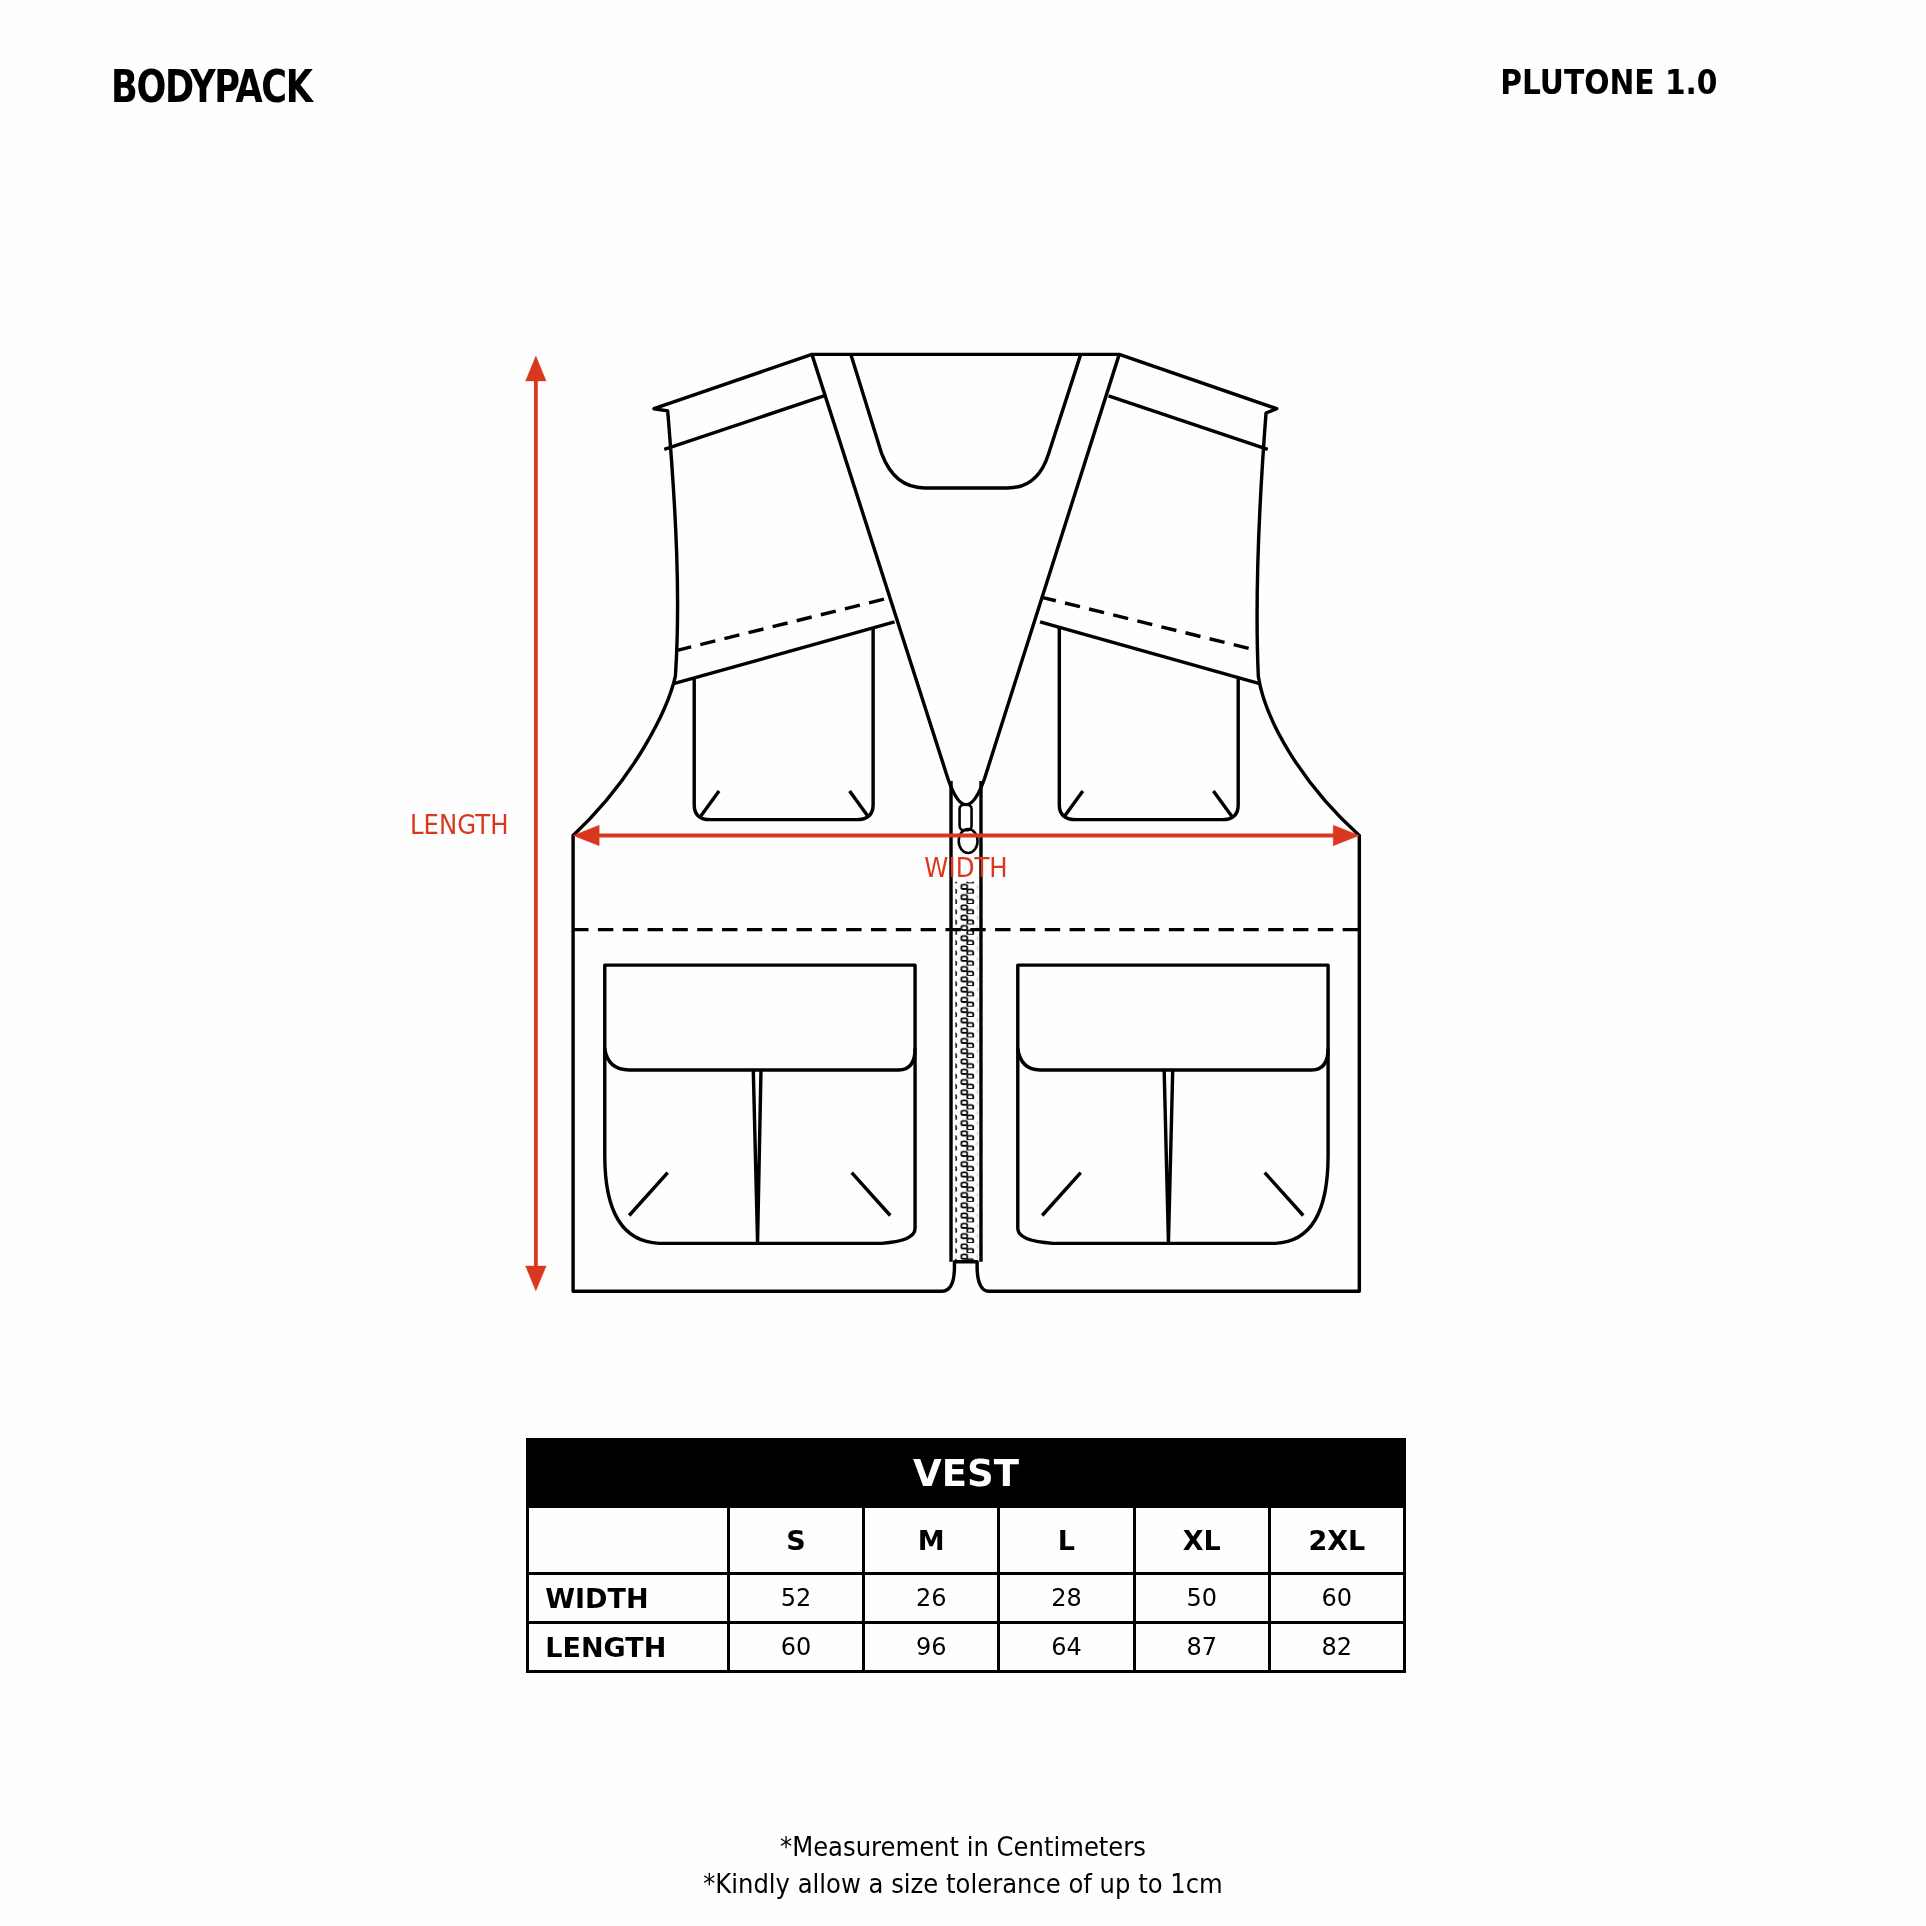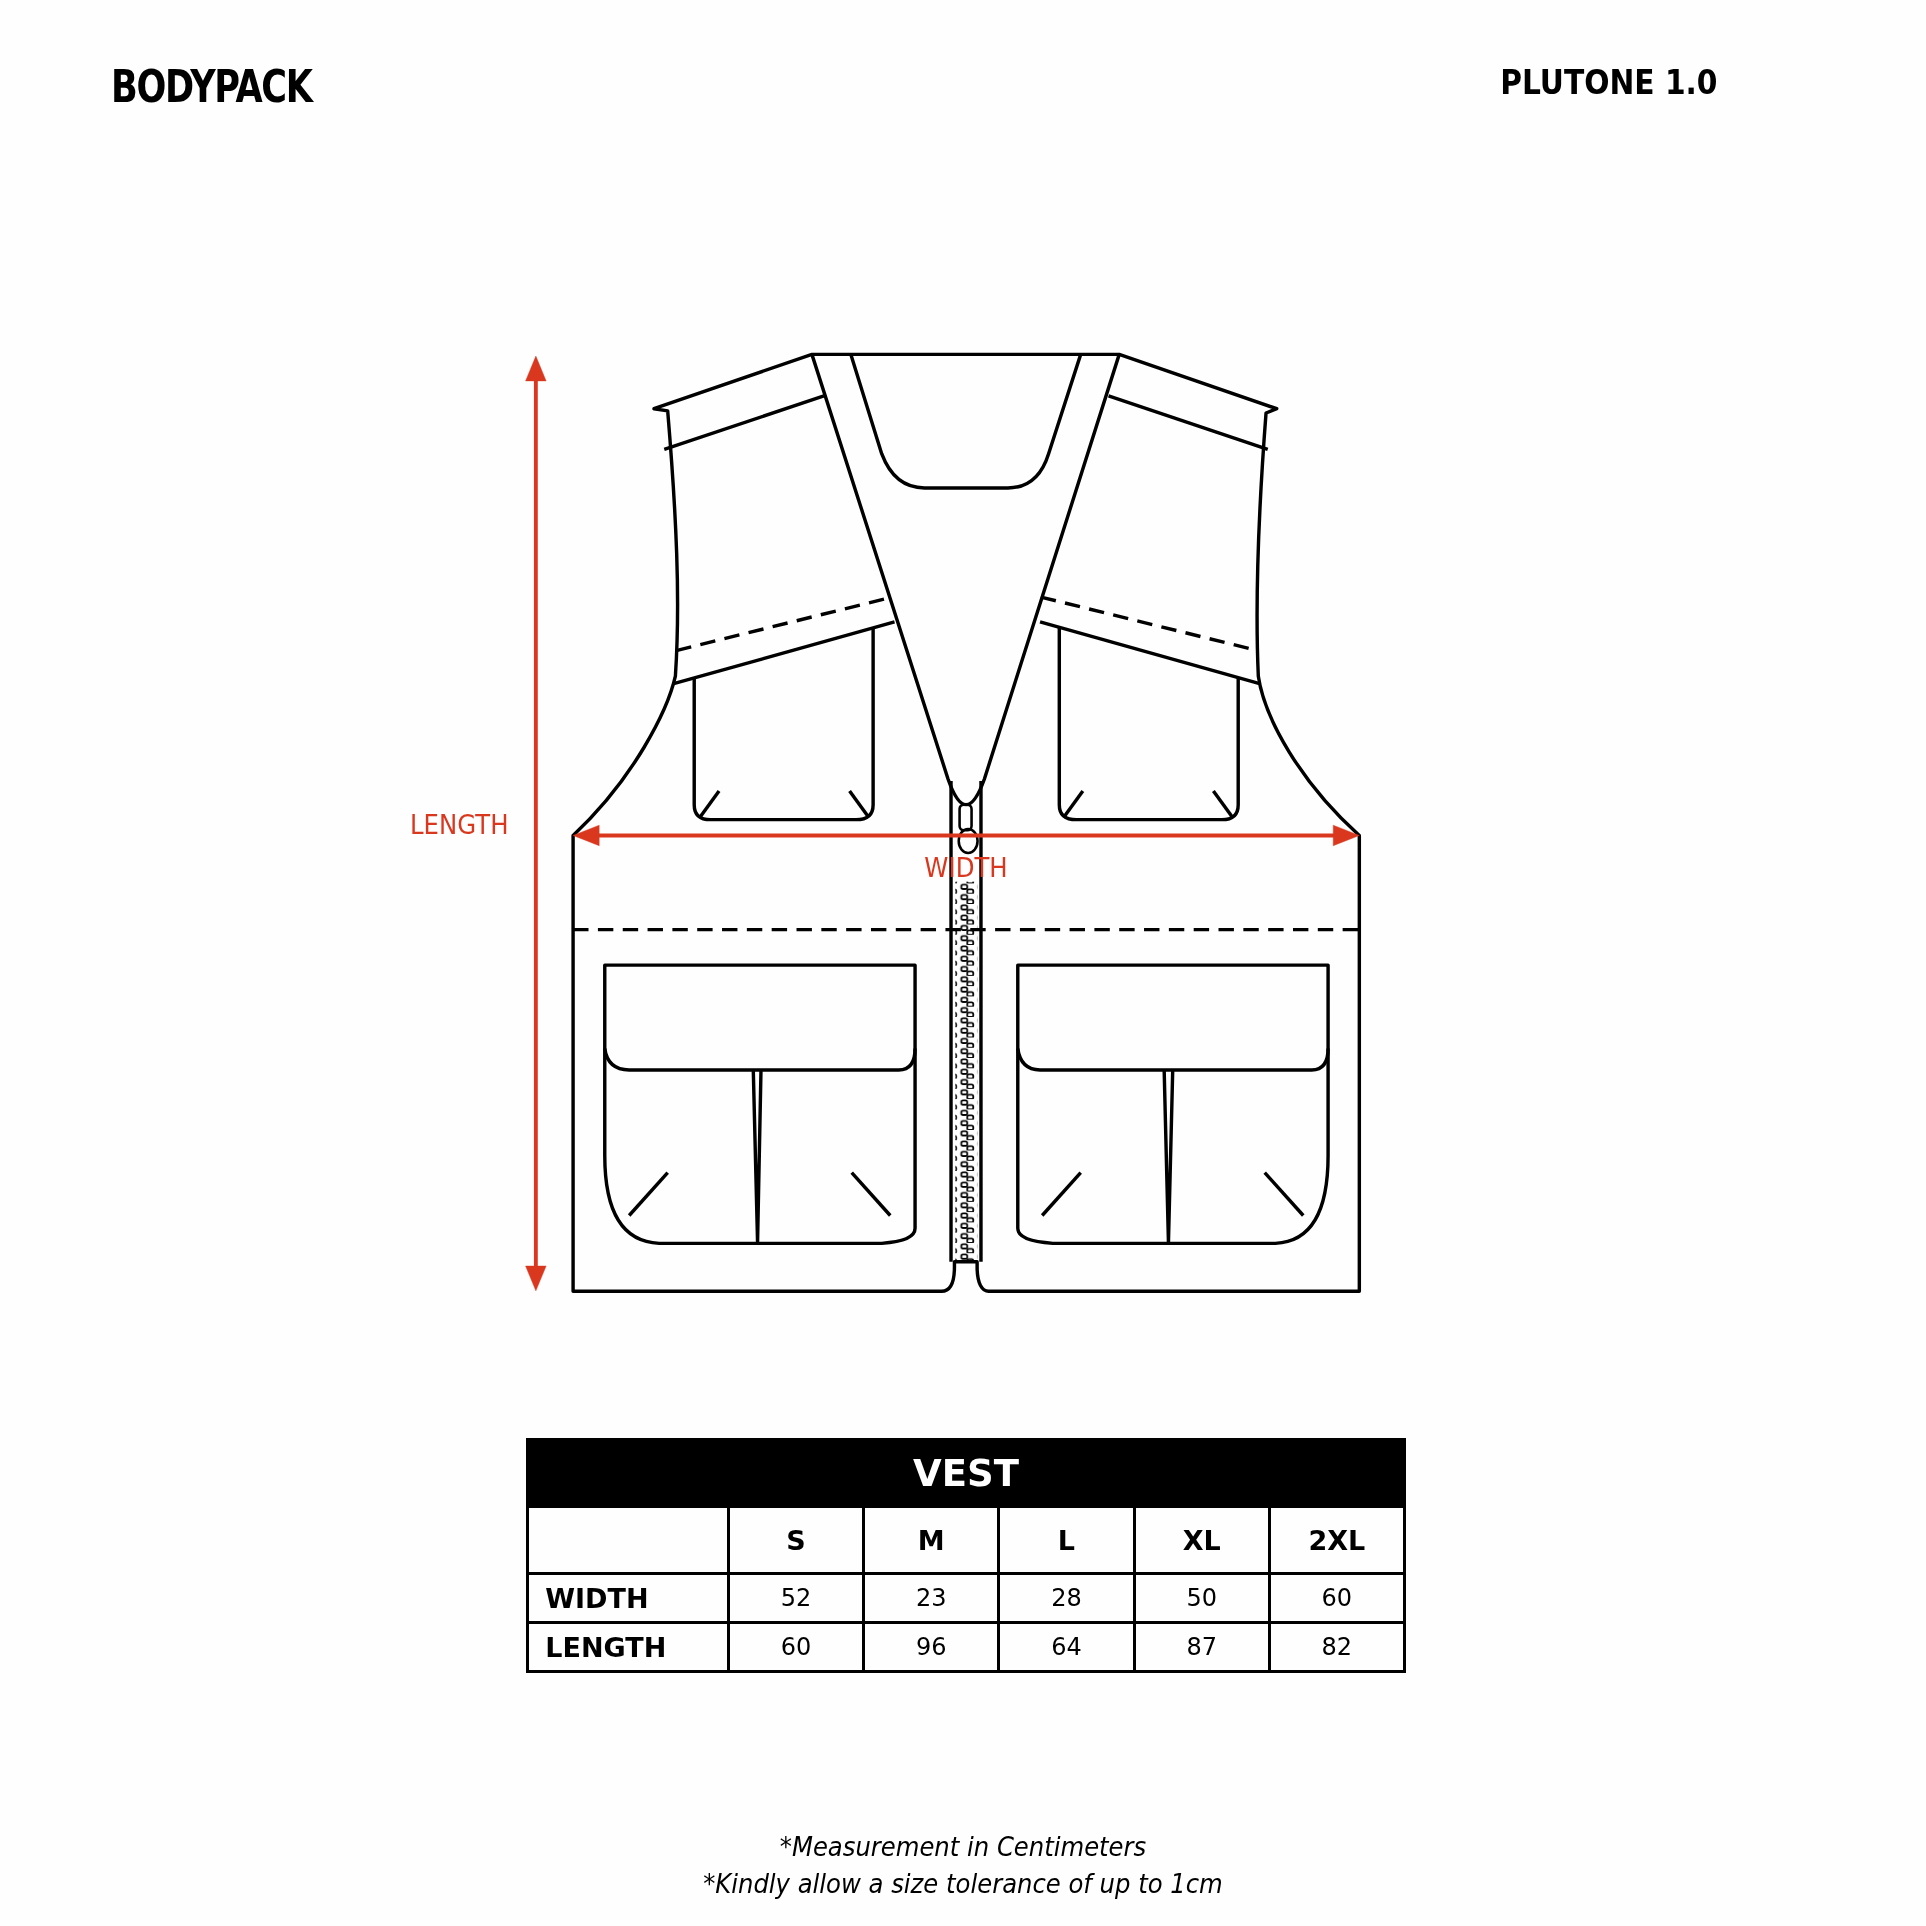--- a/index.html
+++ b/index.html
@@ -8,21 +8,21 @@
   .model { position:absolute; right:208px; top:63px; font-family:"DejaVu Sans", sans-serif; font-weight:bold; font-size:33px; transform:scaleX(0.9); transform-origin:right top; }
   svg.vest { position:absolute; left:0; top:0; }
   .lbl-length { position:absolute; left:410px; top:809px; color:#d9381e; font-family:"DejaVu Sans", sans-serif; font-size:26.5px; transform:scaleX(0.92); transform-origin:left top; }
   .lbl-width { position:absolute; left:966px; top:852px; transform:translateX(-50%) scaleX(0.92); color:#d9381e; font-family:"DejaVu Sans", sans-serif; font-size:26.5px; }
   table.size { position:absolute; left:526px; top:1438px; width:880px; border-collapse:collapse; table-layout:fixed; }
   table.size td, table.size th { border:3.4px solid #000; text-align:center; padding:0; }
   table.size .title { background:#000; color:#fff; font-weight:bold; font-size:37px; height:64px; }
   table.size th.sz { font-weight:bold; font-size:27px; height:64px; }
   table.size td { font-size:24px; height:46px; }
   table.size td.rowhead { text-align:left; padding-left:16.3px; font-weight:bold; font-size:27px; }
-  .notes { position:absolute; left:0; width:1926px; top:1828px; text-align:center; font-style:italic; font-size:27px; line-height:37px; font-family:"DejaVu Sans", sans-serif; }
+  .notes { position:absolute; left:0; width:1926px; top:1828px; text-align:center; font-size:27px; line-height:37px; font-family:"DejaVu Sans", sans-serif; }
   .notes div { transform:scaleX(0.9); }
 </style>
 </head>
 <body>
 
 <div class="brand">BODYPACK</div>
 <div class="model">PLUTONE 1.0</div>
 
 <svg class="vest" width="1926" height="1926" viewBox="0 0 4500 4500">
   <defs>
@@ -108,21 +108,21 @@
     <th class="sz"></th>
     <th class="sz">S</th>
     <th class="sz">M</th>
     <th class="sz">L</th>
     <th class="sz">XL</th>
     <th class="sz">2XL</th>
   </tr>
   <tr>
     <td class="rowhead">WIDTH</td>
     <td>52</td>
-    <td>23</td>
+    <td>26</td>
     <td>28</td>
     <td>50</td>
     <td>60</td>
   </tr>
   <tr>
     <td class="rowhead">LENGTH</td>
     <td>60</td>
     <td>96</td>
     <td>64</td>
     <td>87</td>

